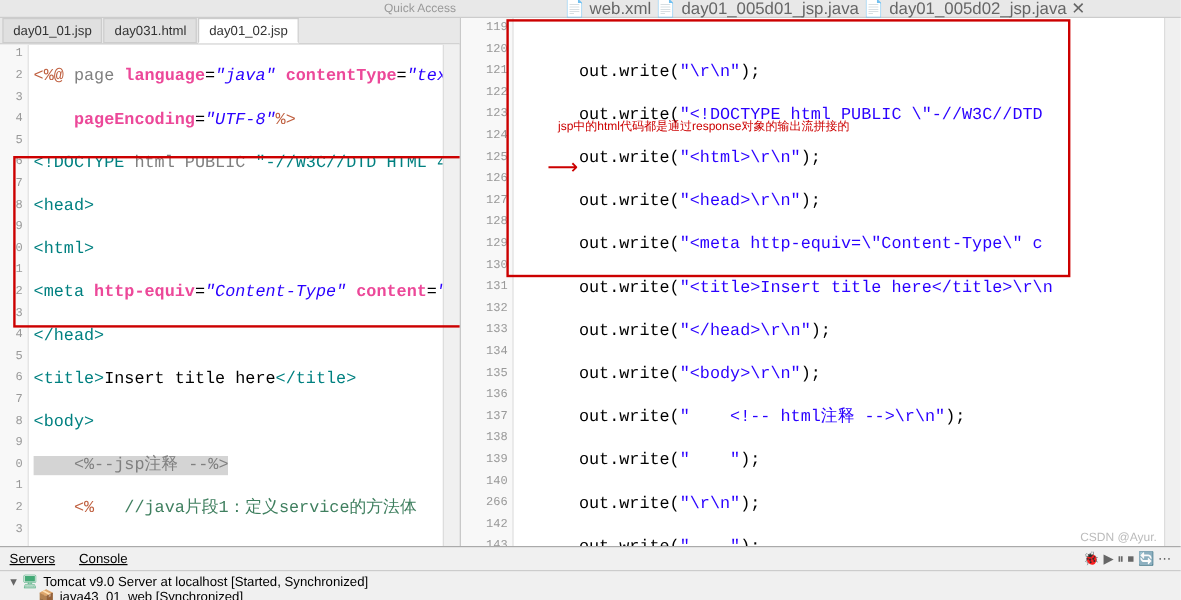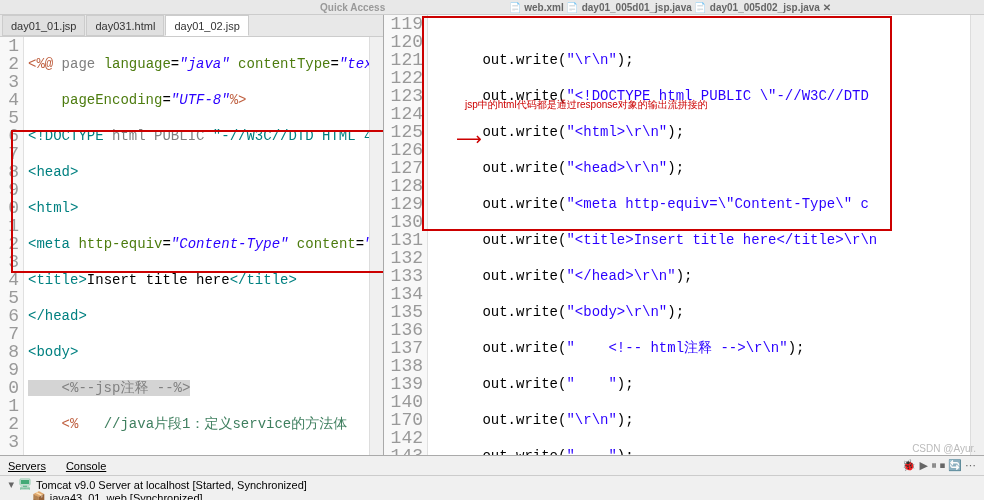--- a/index.html
+++ b/index.html
@@ -1,52 +1,52 @@
 <!DOCTYPE html>
 <html><head>
 <meta charset="utf-8">
 <style>
   * { margin:0; padding:0; box-sizing:border-box; }
   body { font-family:"Segoe UI",Tahoma,sans-serif; font-size:12px; background:#f0f0f0; width:984px; height:500px; overflow:hidden; position:relative; }
-  .top { display:flex; height:15px; background:#e8e8e8; border-bottom:1px solid #ccc;font-weight:bold; }
+  .top { display:flex; height:15px; background:#e8e8e8; border-bottom:1px solid #ccc; }
   .top-left { width:466px; display:flex; align-items:center; }
-  .top-right { flex:1; display:flex; align-items:center; padding-left:4px; gap:4px; font-size:10px; color:#666;margin-left:39px; }
+  .top-right { flex:1; display:flex; align-items:center; padding-left:4px; gap:4px; font-size:14px; color:#666; }
   .quick { font-size:10px; color:#999; margin-left:320px; }
   .main { display:flex; height:440px; }
   .left-pane { width:384px; border-right:1px solid #aaa; background:#fff; display:flex; flex-direction:column; }
   .right-pane { flex:1; background:#fff; display:flex; flex-direction:column; }
   .tabs { display:flex; background:#e8e8e8; border-bottom:1px solid #ccc; height:22px; padding-left:2px; }
   .tab { padding:2px 8px; font-size:11px; background:#e0e0e0; border:1px solid #ccc; margin-right:1px; cursor:pointer; color:#333; display:flex; align-items:center; gap:3px; }
   .tab.active { background:#fff; border-bottom:1px solid #fff; }
   .editor { flex:1; display:flex; font-family:Consolas,'Courier New',monospace; font-size:14px; overflow:hidden; position:relative; }
-  .gutter { width:24px; background:#f8f8f8; color:#999; text-align:right; padding-right:4px; font-size:18px; line-height:18px; border-right:1px solid #e0e0e0; }
+  .gutter { width:24px; background:#f8f8f8; color:#999; text-align:right; padding-right:4px; font-size:10px; line-height:18px; border-right:1px solid #e0e0e0; }
   .gutter-r { width:44px; }
   .code { flex:1; padding-left:4px; line-height:18px; white-space:pre; overflow:hidden; }
   .tag { color:#008080; }
-  .attr { color:#4d7c0f; }
+  .attr { color:#ec4899;font-weight:bold; }
   .str { color:#2a00ff; font-style:italic; }
   .strn { color:#2a00ff; }
   .com { color:#3f7f5f; }
   .doc { color:#008080; }
   .dec { color:#808080; }
   .jsp { color:#bf5f3f; }
   .hl { background:#d4d4d4; }
   .red-box-l { position:absolute; border:2px solid #c00; left:11px; top:93px; width:446px; height:143px; pointer-events:none; }
   .red-box-r { position:absolute; border:2px solid #c00; left:38px; top:1px; width:470px; height:215px; pointer-events:none; }
   .arrow { position:absolute; left:456px; top:128px; color:#c00; font-size:18px; pointer-events:none; }
   .red-note { position:absolute; left:465px; top:98px; font-size:10px; color:#c00; pointer-events:none; z-index:5; }
   .bottom { height:28px; border-top:1px solid #aaa; background:#f0f0f0;text-align:right; }
   .servers-tabs { display:flex; height:20px; border-bottom:1px solid #ccc; font-size:11px; align-items:center; padding-left:2px; gap:8px; position:relative; }
   .srv-tab { padding:2px 6px; text-decoration:underline; cursor:pointer; }
   .srv-tools { position:absolute; right:8px; font-size:11px; color:#666; display:flex; gap:3px; }
   .srv-body { padding:2px 4px; font-size:11px; }
   .srv-item { display:flex; align-items:center; gap:4px; cursor:pointer; }
   .tree-ic { width:10px; color:#666; }
   .srv-ic { color:#4a7; }
-  .watermark { position:absolute; right:8px; bottom:46px; font-size:10px; color:#bbb; }
+  .watermark { position:absolute; right:20px; bottom:46px; font-size:10px; color:#bbb; }
   .scrollbar { width:14px; background:#f0f0f0; border-left:1px solid #ddd; }
 </style>
 </head>
 <body>
 
 <div class="top">
   <div class="top-left">
       <span class="quick">Quick Access</span>
     </div>
   <div class="top-right">📄 web.xml   📄 day01_005d01_jsp.java   📄 day01_005d02_jsp.java ✕</div>
@@ -92,22 +92,22 @@
           <div>2</div>
           <div>3</div>
         </div>
       <div class="code">
 <div><span class="jsp">&lt;%@</span><span class="dec"> page </span><span class="attr">language</span><span>=</span><span class="str">"java"</span><span class="attr"> contentType</span><span>=</span><span class="str">"text/html; ch</span></div>
 <div><span class="attr">    pageEncoding</span><span>=</span><span class="str">"UTF-8"</span><span class="jsp">%&gt;</span></div>
 <div><span class="doc">&lt;!DOCTYPE </span><span class="dec">html </span><span class="dec">PUBLIC </span><span class="doc">"-//W3C//DTD HTML 4.01 Transi</span></div>
 <div><span class="tag">&lt;</span><span class="tag">head</span><span class="tag">&gt;</span></div>
 <div><span class="tag">&lt;</span><span class="tag">html</span><span class="tag">&gt;</span></div>
 <div><span class="tag">&lt;</span><span class="tag">meta </span><span class="attr">http-equiv</span><span>=</span><span class="str">"Content-Type"</span><span class="attr"> content</span><span>=</span><span class="str">"text/html;</span></div>
+<div><span class="tag">&lt;/</span><span class="tag">head</span><span class="tag">&gt;</span></div>
 <div><span class="tag">&lt;</span><span class="tag">title</span><span class="tag">&gt;</span><span>Insert title here</span><span class="tag">&lt;/</span><span class="tag">title</span><span class="tag">&gt;</span></div>
-<div><span class="tag">&lt;/</span><span class="tag">head</span><span class="tag">&gt;</span></div>
 <div><span class="tag">&lt;</span><span class="tag">body</span><span class="tag">&gt;</span></div>
 <div><span class="dec hl">    &lt;%--jsp注释 --%&gt;</span></div>
 <div><span class="jsp">    &lt;%</span><span class="com">   //java片段1：定义service的方法体</span></div>
 
 
 
 
 
 
 
@@ -139,21 +139,21 @@
           <div>131</div>
           <div>132</div>
           <div>133</div>
           <div>134</div>
           <div>135</div>
           <div>136</div>
           <div>137</div>
           <div>138</div>
           <div>139</div>
           <div>140</div>
-          <div>170</div>
+          <div>266</div>
           <div>142</div>
           <div>143</div>
         </div>
       <div class="code">
 <div></div>
 <div><span>      out.write(</span><span class="strn">"\r\n"</span><span>);</span></div>
 <div><span>      out.write(</span><span class="strn">"&lt;!DOCTYPE html PUBLIC \"-//W3C//DTD</span></div>
 <div><span>      out.write(</span><span class="strn">"&lt;html&gt;\r\n"</span><span>);</span></div>
 <div><span>      out.write(</span><span class="strn">"&lt;head&gt;\r\n"</span><span>);</span></div>
 <div><span>      out.write(</span><span class="strn">"&lt;meta http-equiv=\"Content-Type\" c</span></div>

